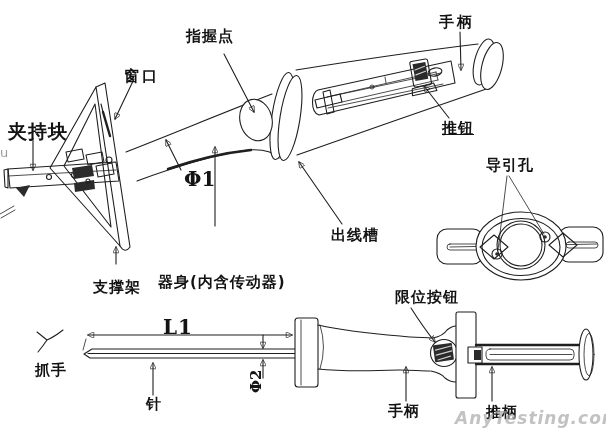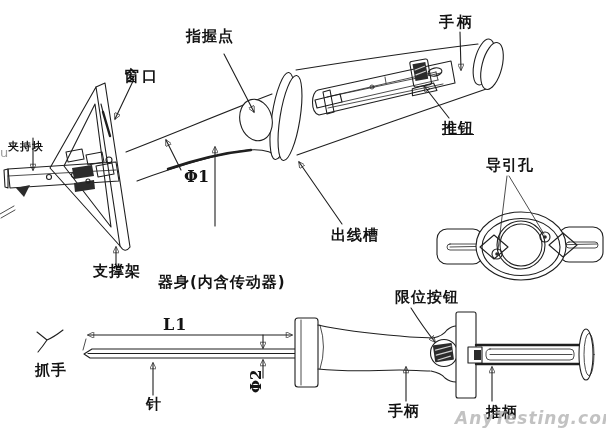--- a/index.html
+++ b/index.html
@@ -8,21 +8,21 @@
   #drawing{position:absolute;left:0;top:0;}
   #drawing path,#drawing ellipse,#drawing circle,#drawing rect,#drawing line,#drawing polyline{
     stroke:#1f1f1f;stroke-width:1.1;fill:none;stroke-linecap:round;stroke-linejoin:round;}
   #drawing .fw{fill:#ffffff;}
   #drawing .dk{fill:#2b2b2b;stroke:none;}
   #drawing .thick{stroke-width:2.4;}
   #drawing .thin{stroke-width:0.8;}
   #drawing .wht{stroke:#cfcfcf;stroke-width:1.1;}
   .lbl{position:absolute;white-space:nowrap;color:#131313;font-size:15px;font-weight:bold;
        line-height:1.1;letter-spacing:1px;}
-  .dim{position:absolute;white-space:nowrap;color:#131313;font-size:16px;font-weight:bold;
+  .dim{position:absolute;white-space:nowrap;color:#131313;font-size:20px;font-weight:bold;
        font-family:"DejaVu Serif","Liberation Serif",serif;letter-spacing:0;}
   .rot{transform:rotate(-90deg);transform-origin:0 0;}
   .wm-cn{position:absolute;left:452px;top:381px;font-size:27px;font-weight:bold;
          color:rgba(158,158,158,0.75);letter-spacing:1px;}
   .wm-en{position:absolute;left:455px;top:408px;font-size:17px;font-weight:bold;font-style:italic;
          color:rgba(168,168,168,0.7);letter-spacing:1px;}
   .artifact{position:absolute;left:0px;top:145px;font-size:13px;color:#9a9a9a;}
 </style>
 </head>
 <body>
@@ -194,25 +194,25 @@
       <path d="M411,308 Q423,327 435,342" marker-end="url(#ar)"></path>
       <line x1="153" y1="395" x2="153" y2="363" marker-end="url(#ar)"></line>
       <line x1="406" y1="401" x2="406" y2="367" marker-end="url(#ar)"></line>
       <line x1="492" y1="401" x2="492" y2="367" marker-end="url(#ar)"></line>
     </g>
   </svg>
 
   <div class="lbl" style="left:439px;top:14px;letter-spacing:3px;">手柄</div>
   <div class="lbl" style="left:186px;top:28px;">指握点</div>
   <div class="lbl" style="left:124px;top:68px;letter-spacing:3px;">窗口</div>
-  <div class="lbl" style="left:8px;top:121px;font-size:11px;margin-top:20px;">夹持块</div>
+  <div class="lbl" style="left:8px;top:121px;font-size:19px;">夹持块</div>
   <div class="dim" style="left:184px;top:167px;">Φ1</div>
   <div class="lbl" style="left:158px;top:227px;margin-top:47px;">器身(内含传动器)</div>
   <div class="lbl" style="left:331px;top:227px;">出线槽</div>
-  <div class="lbl" style="left:93px;top:263px;">支撑架</div>
+  <div class="lbl" style="left:93px;top:279px;">支撑架</div>
   <div class="lbl" style="left:442px;top:120px;text-decoration:underline;">推钮</div>
   <div class="lbl" style="left:486px;top:157px;">导引孔</div>
   <div class="lbl" style="left:395px;top:289px;text-align:center;">限位按钮</div>
   <div class="lbl" style="left:35px;top:362px;">抓手</div>
   <div class="dim" style="left:163px;top:315px;letter-spacing:1px;">L1</div>
   <div class="lbl" style="left:146px;top:396px;">针</div>
   <div class="dim rot" style="left:247px;top:393px;font-size:15px;">Φ2</div>
   <div class="lbl" style="left:388px;top:403px;">手柄</div>
   <div class="lbl" style="left:486px;top:404px;">推柄</div>
 

